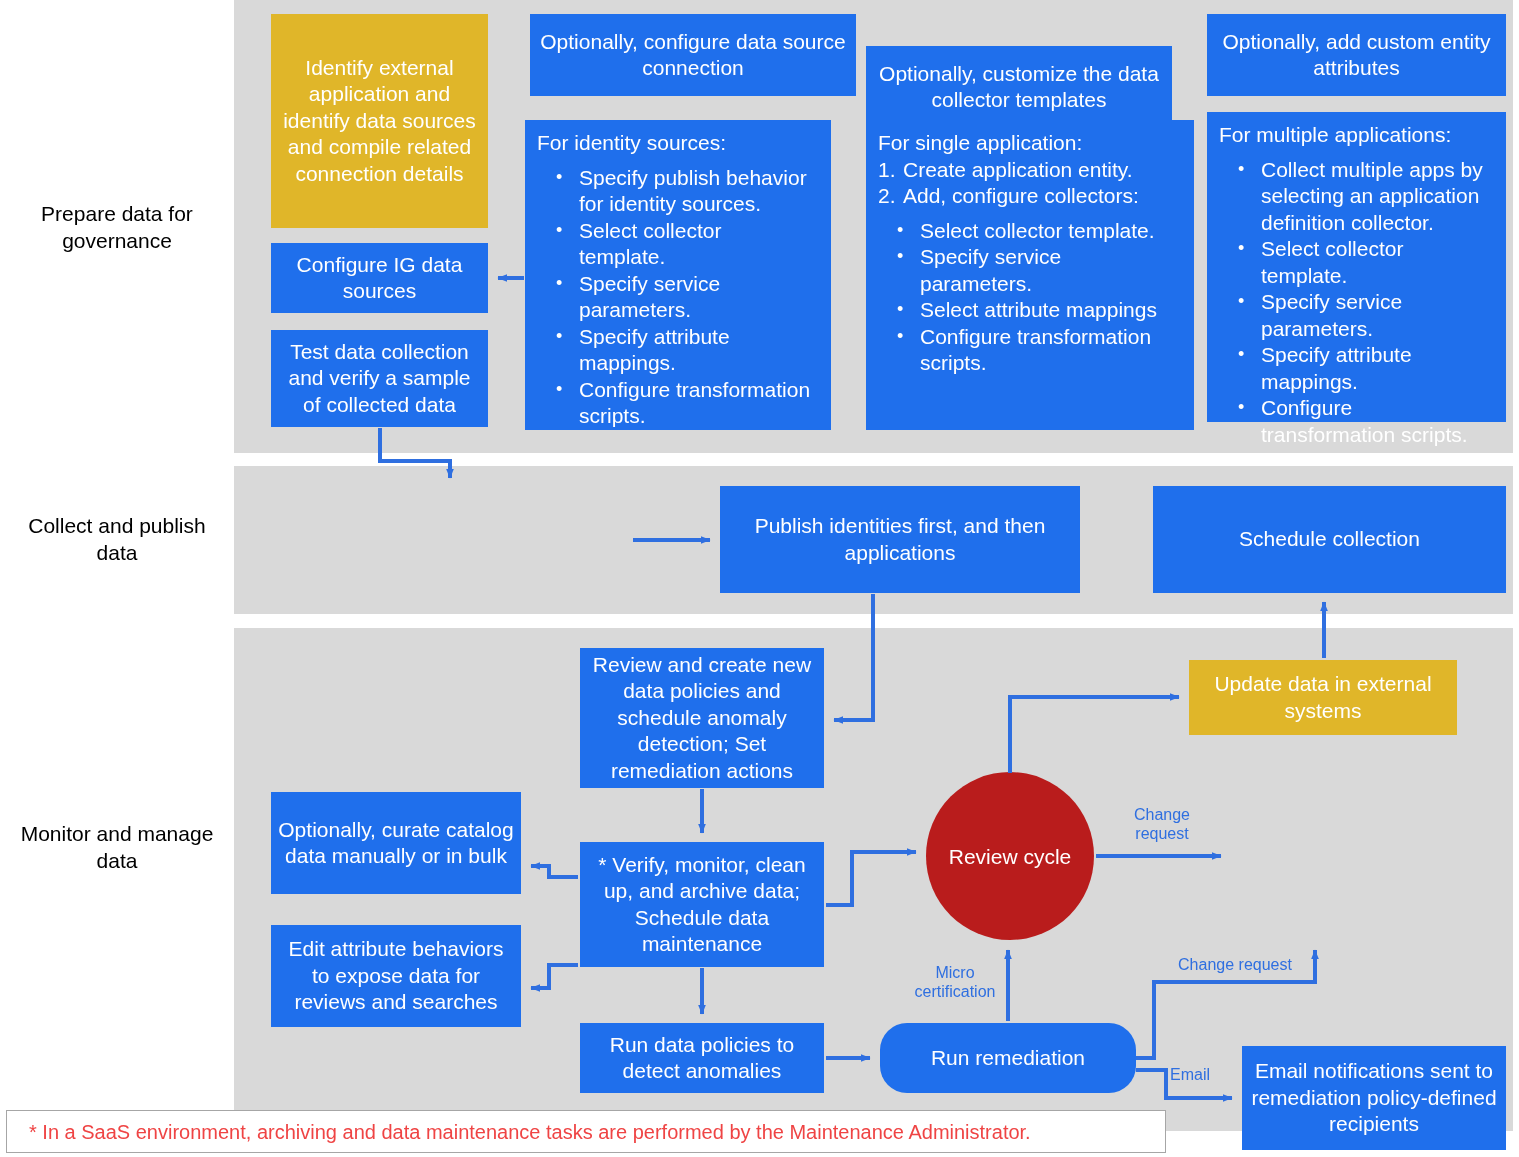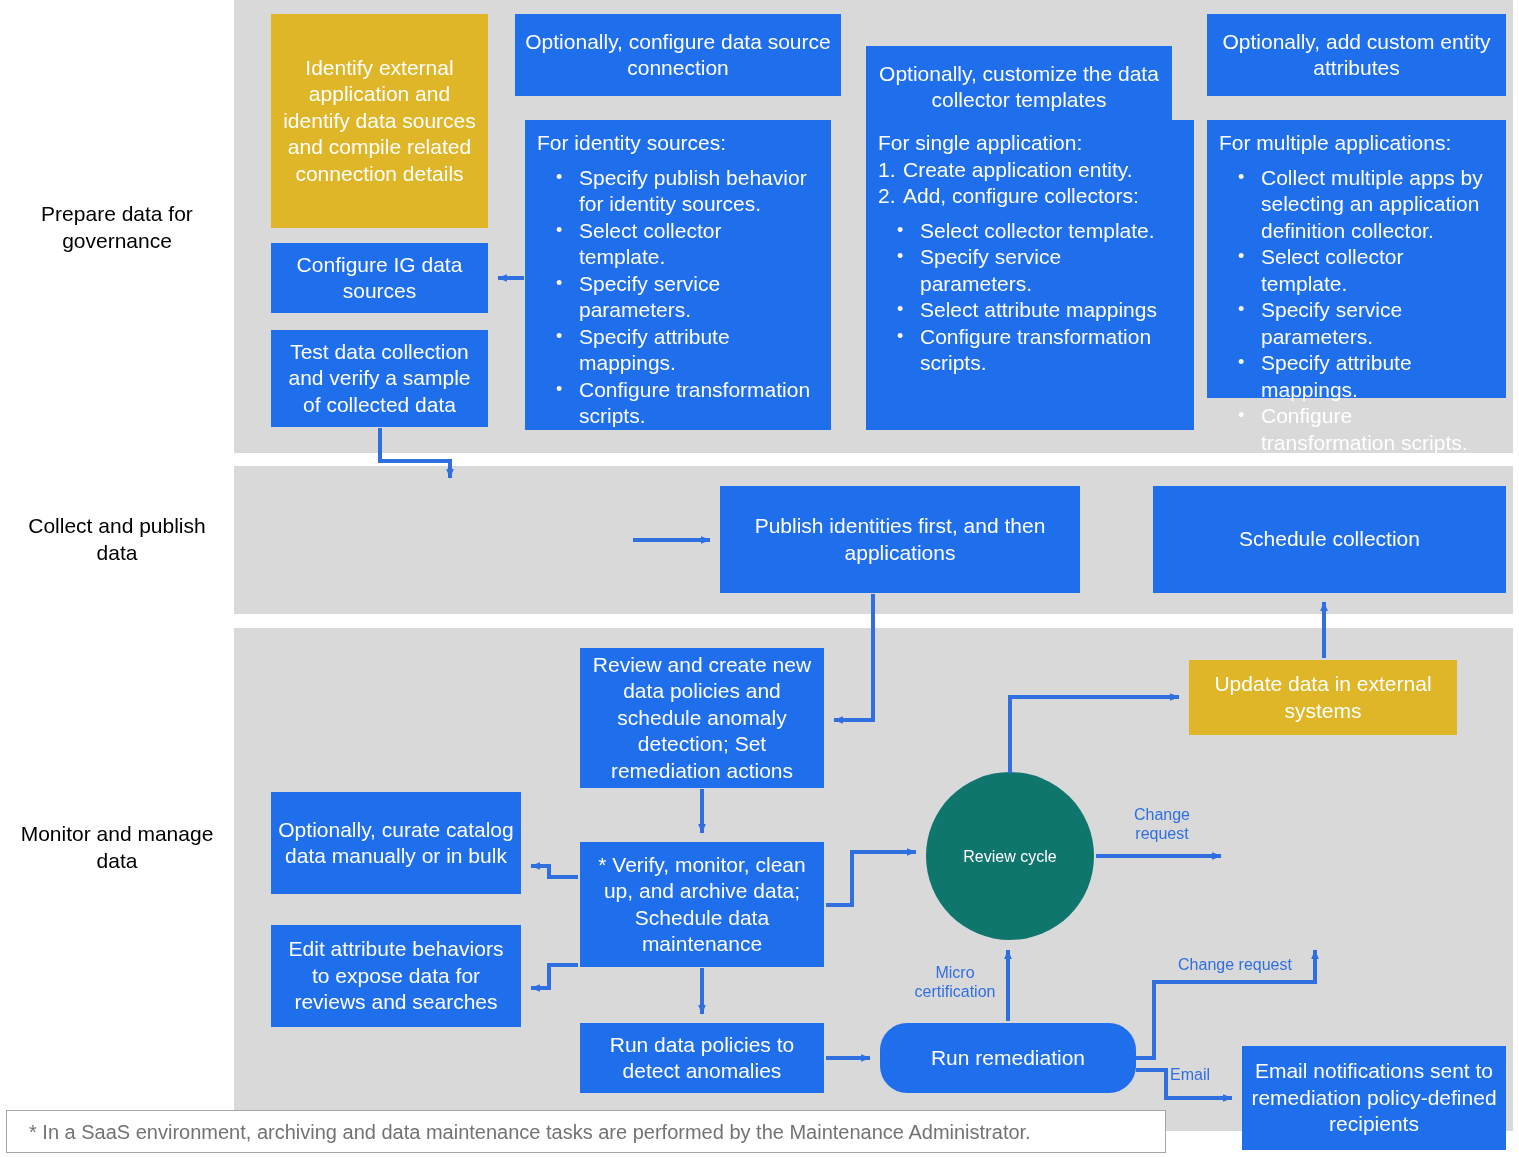--- a/index.html
+++ b/index.html
@@ -8,37 +8,37 @@
 
   .band{position:absolute;background:#d9d9d9;}
   .phase-label{position:absolute;color:#000;font-size:21px;line-height:27px;text-align:center;font-family:"Liberation Sans",sans-serif;}
 
   .box{position:absolute;box-sizing:border-box;display:flex;align-items:center;justify-content:center;
        color:#ffffff;font-size:21px;line-height:26.5px;text-align:center;padding:4px 7px;}
   .box.blue{background:#1f6fec;}
   .box.gold{background:#e0b629;}
   .box.list{align-items:flex-start;justify-content:flex-start;text-align:left;padding:10px 10px 8px 12px;}
 
-  .circle{position:absolute;border-radius:50%;background:#0f766e;color:#fff;display:flex;align-items:center;
-          justify-content:center;text-align:left;font-size:16px;line-height:27px;}
+  .circle{position:absolute;border-radius:50%;background:#b91c1c;color:#fff;display:flex;align-items:center;
+          justify-content:center;text-align:left;font-size:21px;line-height:27px;}
 
   .lst{margin:0;width:100%;}
   .lst .hd{font-size:21px;line-height:26.5px;}
   .lst ul{margin:8px;padding:0;list-style:none;}
   .lst li{position:relative;padding-left:34px;font-size:21px;line-height:26.5px;}
   .lst li:before{content:"\2022";position:absolute;left:11px;top:-1px;font-size:18px;}
   .lst ol{margin:0;padding:0;list-style:none;counter-reset:n;}
   .lst ol>li{padding-left:25px;}
   .lst ol>li:before{counter-increment:n;content:counter(n) ".";position:absolute;left:0;top:0;font-size:21px;}
 
   svg.wires{position:absolute;left:0;top:0;width:1519px;height:1157px;pointer-events:none;}
 
   .edgelabel{position:absolute;color:#2f6fe0;font-size:16px;line-height:19px;text-align:center;}
 
-  .footnote{position:absolute;background:#ffffff;border:1px solid #a6a6a6;color:#737373;
+  .footnote{position:absolute;background:#ffffff;border:1px solid #a6a6a6;color:#ef4444;
             font-size:20px;line-height:24px;display:flex;align-items:center;padding-left:22px;box-sizing:border-box;}
 </style>
 </head>
 <body>
 
 <div id="stage">
 
   <div class="band" style="left:234px;top:0px;width:1279px;height:453px;"></div>
   <div class="band" style="left:234px;top:466px;width:1279px;height:148px;"></div>
   <div class="band" style="left:234px;top:628px;width:1279px;height:503px;"></div>
@@ -46,21 +46,21 @@
   <div class="phase-label" style="left:10px;top:200px;width:214px;">Prepare data for governance</div>
   <div class="phase-label" style="left:10px;top:512px;width:214px;">Collect and publish data</div>
   <div class="phase-label" style="left:10px;top:820px;width:214px;">Monitor and manage data</div>
 
   <div class="box gold" style="left:271px;top:14px;width:217px;height:214px;">Identify external application and identify data sources and compile related connection details</div>
 
   <div class="box blue" style="left:271px;top:243px;width:217px;height:70px;">Configure IG data sources</div>
 
   <div class="box blue" style="left:271px;top:330px;width:217px;height:97px;">Test data collection and verify a sample of collected data</div>
 
-  <div class="box blue" style="left:515px;top:14px;width:326px;height:82px;">Optionally, configure data source connection</div>
+  <div class="box blue" style="left:530px;top:14px;width:326px;height:82px;">Optionally, configure data source connection</div>
 
   <div class="box blue list" style="left:525px;top:120px;width:306px;height:310px;">
     <div class="lst">
       <div class="hd">For identity sources:</div>
       <ul>
         <li>Specify publish behavior for identity sources.</li>
         <li>Select collector template.</li>
         <li>Specify service parameters.</li>
         <li>Specify attribute mappings.</li>
         <li>Configure transformation scripts.</li>
@@ -81,21 +81,21 @@
         <li>Select collector template.</li>
         <li>Specify service parameters.</li>
         <li>Select attribute mappings</li>
         <li>Configure transformation scripts.</li>
       </ul>
     </div>
   </div>
 
   <div class="box blue" style="left:1207px;top:14px;width:299px;height:82px;">Optionally, add custom entity attributes</div>
 
-  <div class="box blue list" style="left:1207px;top:120px;width:299px;height:278px;">
+  <div class="box blue list" style="left:1207px;top:112px;width:299px;height:310px;">
     <div class="lst">
       <div class="hd">For multiple applications:</div>
       <ul>
         <li>Collect multiple apps by selecting an application definition collector.</li>
         <li>Select collector template.</li>
         <li>Specify service parameters.</li>
         <li>Specify attribute mappings.</li>
         <li>Configure transformation scripts.</li>
       </ul>
     </div>

